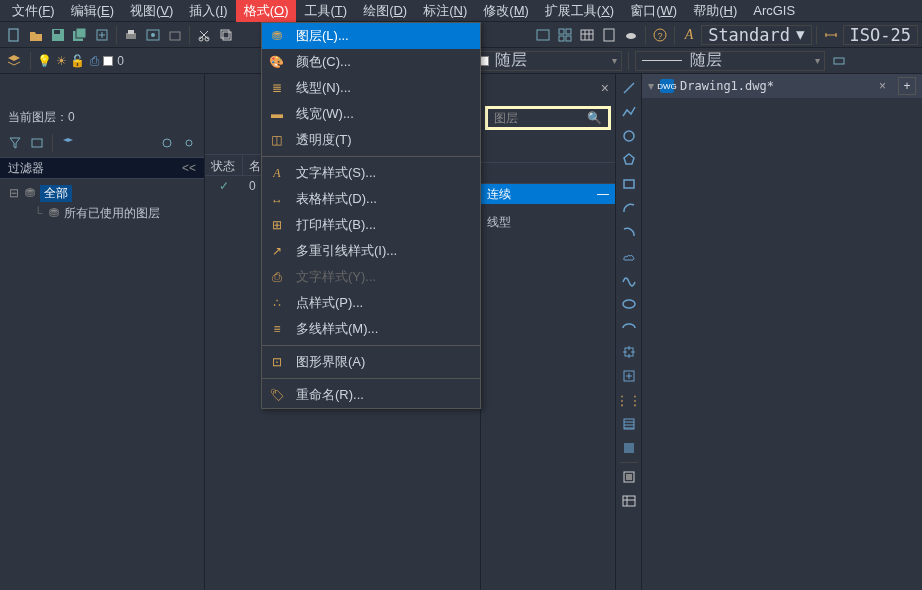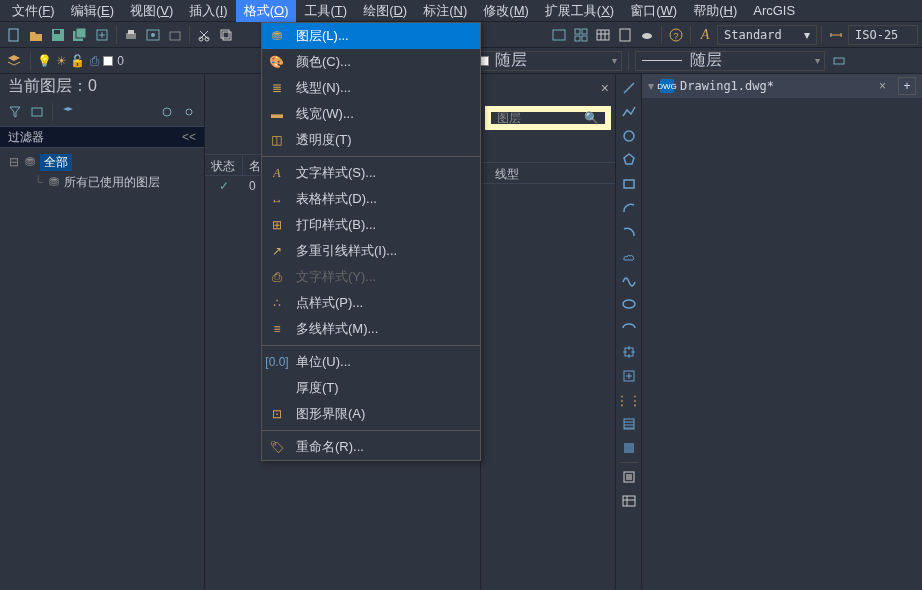--- a/index.html
+++ b/index.html
@@ -1,37 +1,37 @@
 <!DOCTYPE html>
 <html><head>
 <meta charset="utf-8">
 <style>
 * { margin: 0; padding: 0; box-sizing: border-box; font-family: "Microsoft YaHei", Arial, sans-serif; }
 body { background: #2e3440; color: #c0c5ce; font-size: 12px; width: 922px; height: 590px; overflow: hidden; position: relative; }
 
 .menubar { height: 22px; background: #2e3440; display: flex; align-items: center; padding: 0 4px; border-bottom: 1px solid #1e232b; }
 .menu-item { padding: 2px 8px; cursor: pointer; color: #d0d5dd; font-size: 13px; }
-.menu-item.active { background: #3b82f6; color: #fff; }
+.menu-item.active { background: #ef4444; color: #fff; }
 .menu-item u { text-decoration: underline; }
 
 .toolbar1 { height: 26px; background: #2e3440; display: flex; align-items: center; padding: 0 4px; border-bottom: 1px solid #1e232b; gap: 2px; }
 .tb-btn { width: 20px; height: 20px; display: flex; align-items: center; justify-content: center; cursor: pointer; }
 .tb-sep { width: 1px; height: 18px; background: #444; margin: 0 2px; }
-.tb-dropdown { height: 20px; background: #2e3440; border: 1px solid #444; padding: 0 6px; display: flex; align-items: center; gap: 6px; font-size: 12px; color: #d0d5dd; }
+.tb-dropdown { height: 20px; background: #2e3440; border: 1px solid #444; padding: 0 6px; display: flex; align-items: center; gap: 6px; font-size: 17px; color: #d0d5dd; }
 .tb-dropdown.wide { min-width: 100px; }
 
 .toolbar2 { height: 26px; background: #2e3440; display: flex; align-items: center; padding: 0 4px; border-bottom: 1px solid #1e232b; gap: 4px; }
 .layer-combo { flex: 0 0 auto; display: flex; align-items: center; gap: 4px; }
 .combo-box { height: 20px; background: #2e3440; border: 1px solid #444; padding: 0 18px 0 6px; display: flex; align-items: center; font-size: 16px; position: relative; min-width: 100px; }
 .combo-box::after { content: "▾"; position: absolute; right: 4px; font-size: 10px; color: #888; }
 
 .main { display: flex; height: calc(590px - 74px); position: relative; }
 .panel-left { width: 205px; background: #2e3440; border-right: 1px solid #1e232b; }
 .panel-title { background: #3b4252; height: 28px; display: flex; align-items: center; padding: 0 10px; font-size: 15px; color: #d0d5dd; }
-.panel-row { height: 24px; display: flex; align-items: center; padding: 0 8px; font-size: 16px; border-bottom: 0; }
+.panel-row { height: 24px; display: flex; align-items: center; padding: 0 8px; font-size: 12px; border-bottom: 0; margin-top: 31px; }
 .panel-icons { height: 28px; display: flex; align-items: center; padding: 0 6px; gap: 4px; }
 .pi-btn { width: 18px; height: 18px; display: flex; align-items: center; justify-content: center; }
 .pi-sep { flex: 1; }
 
 .filter-hdr { height: 22px; background: #0f172a; display: flex; align-items: center; padding: 0 8px; font-size: 12px; border-top: 1px solid #3b4252; border-bottom: 1px solid #3b4252; }
 .filter-hdr .collapse { margin-left: auto; color: #888; }
 .tree { padding: 4px 8px; font-size: 12px; }
 .tree-node { display: flex; align-items: center; gap: 4px; height: 20px; }
 .tree-node.selected span.label { background: #0a4d8c; color: #fff; padding: 0 4px; }
 .tree-icon { width: 12px; text-align:center; color: #888; }
@@ -46,24 +46,24 @@
 .dm-item { height: 26px; display: flex; align-items: center; padding: 0 8px 0 6px; gap: 10px; font-size: 13px; color: #d0d5dd; cursor: pointer; }
 .dm-item.highlight { background: #0078d4; color: #fff; }
 .dm-item.disabled { color: #666; }
 .dm-icon { width: 18px; height: 18px; display:flex; align-items:center; justify-content:center; font-size: 12px; color:#d8a657; }
 .dm-sep { height: 1px; background: #555; margin: 3px 0; }
 
 .panel-right { flex: 1; background: #2e3440; display: flex; }
 .layer-panel2 { width: 135px; border-left: 1px solid #1e232b; }
 .lp2-hdr { height: 28px; display: flex; align-items: center; padding: 0 6px; font-size: 12px; background: #2e3440; }
 .lp2-close { margin-left: auto; color: #aaa; font-size: 14px; cursor:pointer; }
-.search-box { height: 24px; margin: 4px; background: #2e3440; border: 6px solid #fef9c3; display: flex; align-items: center; padding: 0 6px; font-size: 12px; color: #888; }
+.search-box { height: 24px; margin: 4px; background: #2e3440; border: 3px solid #fef9c3; display: flex; align-items: center; padding: 0 6px; font-size: 12px; color: #888; }
 .search-box .sicon { margin-left: auto; color: #888; }
 .lp2-colhdr { height: 22px; display:flex; border-top:1px solid #3b4252; border-bottom:1px solid #3b4252; font-size:12px; }
-.lp2-colhdr .c { padding: 3px 14px; }
+.lp2-colhdr .c { padding: 3px 6px; margin-top: 48px; }
 .lp2-row { height:20px; background:#0078d4; color:#fff; display:flex; align-items:center; padding:0 6px; font-size:12px; justify-content:space-between; }
 
 .vtoolbar { width: 26px; background: #2e3440; border-left: 1px solid #1e232b; display:flex; flex-direction:column; align-items:center; padding-top:4px; gap:4px; }
 .vtb-btn { width:20px; height:20px; display:flex; align-items:center; justify-content:center; color:#6aa0cc; font-size:13px; }
 
 .doc-area { flex:1; background:#2e3440; border-left: 1px solid #1e232b; }
 .doc-tab { height: 24px; display:flex; align-items:center; background:#3b4252; padding: 0 6px; gap:6px; font-size:12px; }
 .doc-tab .exp { color:#888; }
 .doc-tab .dicon { width:14px; height:14px; background:#0a6cbd; display:inline-flex; align-items:center; justify-content:center; color:#fff; font-size:8px; border-radius:2px; }
 .doc-tab .dname { font-family: monospace; color:#d0d5dd; }
@@ -314,20 +314,24 @@
         <span class="lp2-close">×</span>
       </div>
       <div class="search-box">
         <span>图层</span>
         <span class="sicon">🔍</span>
       </div>
       <div style="height:28px"></div>
       <div class="lp2-colhdr">
         <div class="c">线型</div>
       </div>
+      <div class="lp2-row">
+        <span>连续</span>
+        <span>—</span>
+      </div>
     </div>
 
     <div class="vtoolbar">
       <div class="vtb-btn">
           <svg width="16" height="16">
             <path d="M3 13L13 3" stroke="#6aa0cc" stroke-width="1.5"></path>
           </svg>
         </div>
       <div class="vtb-btn">
           <svg width="16" height="16">
@@ -476,28 +480,20 @@
   <div class="dm-item">
     <span class="dm-icon">∴</span>
     <span>点样式(P)...</span>
   </div>
   <div class="dm-item">
     <span class="dm-icon">≡</span>
     <span>多线样式(M)...</span>
   </div>
   <div class="dm-sep"></div>
   <div class="dm-item">
-    <span class="dm-icon" style="color:#6aa0cc">[0.0]</span>
-    <span>单位(U)...</span>
-  </div>
-  <div class="dm-item">
-    <span class="dm-icon"></span>
-    <span>厚度(T)</span>
-  </div>
-  <div class="dm-item">
     <span class="dm-icon">⊡</span>
     <span>图形界限(A)</span>
   </div>
   <div class="dm-sep"></div>
   <div class="dm-item">
     <span class="dm-icon">🏷</span>
     <span>重命名(R)...</span>
   </div>
 </div>
 

